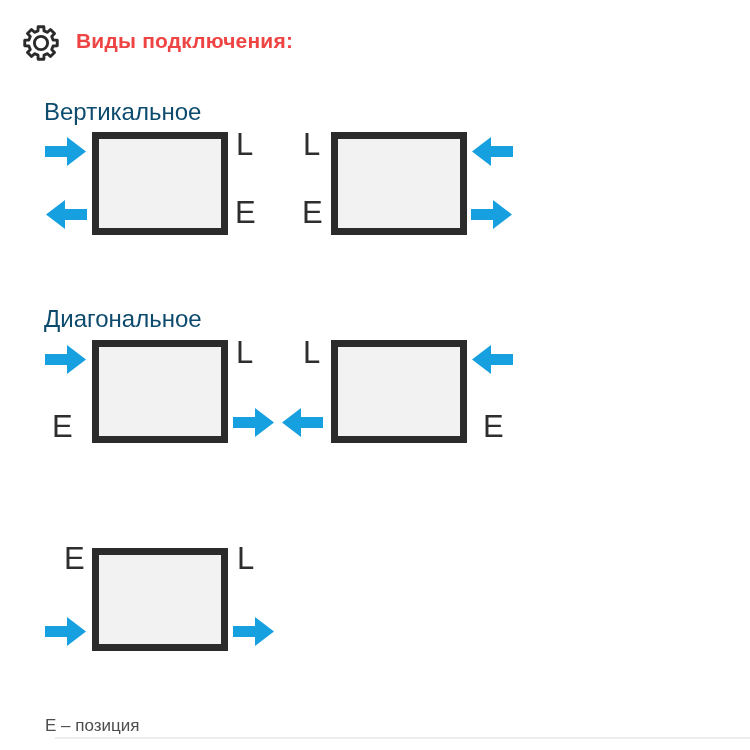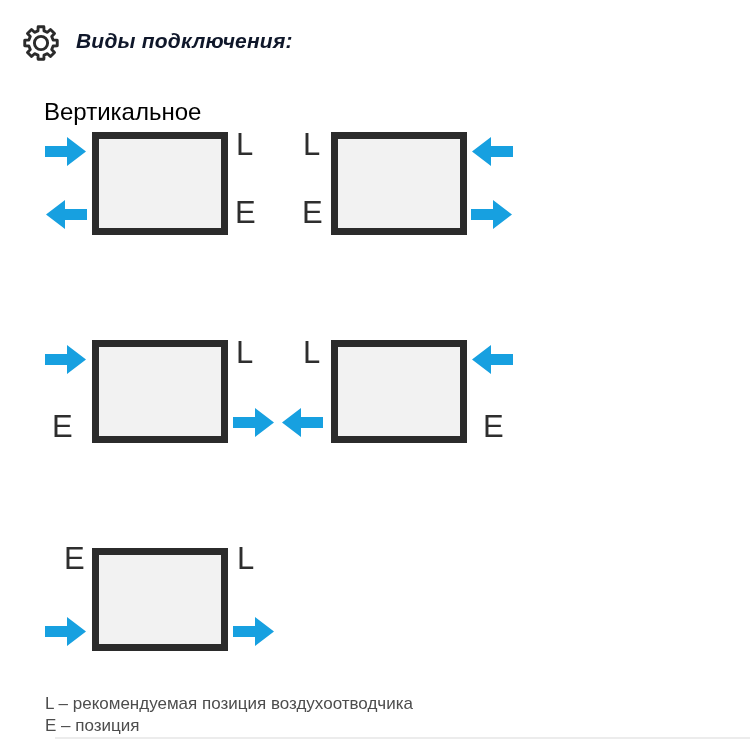--- a/index.html
+++ b/index.html
@@ -1,22 +1,22 @@
 <!DOCTYPE html>
 <html><head>
 <meta charset="utf-8">
 <style>
   html,body{margin:0;padding:0;background:#ffffff;}
   .frame{
     position:relative;width:750px;height:750px;background:#ffffff;overflow:hidden;
     font-family:"Liberation Sans","DejaVu Sans",sans-serif;
   }
   .abs{position:absolute;}
-  .page-title{font-size:21px;font-weight:bold;color:#0f172a;letter-spacing:.2px;font-style:italic;}
-  .sec-title{position:absolute;font-size:24px;color:#000000;}
+  .page-title{font-size:21px;font-weight:bold;color:#ef4444;letter-spacing:.2px;}
+  .sec-title{position:absolute;font-size:24px;color:#0c4a6e;}
   .rad{
     position:absolute;width:136px;height:103px;box-sizing:border-box;
     border:7px solid #2b2b2b;background:#f2f2f2;
   }
   .port{position:absolute;font-size:31px;line-height:31px;color:#2e2e2e;}
   .arrow{position:absolute;width:42px;height:31px;}
   .arrow svg{display:block;width:100%;height:100%;}
   .arrow.left svg{transform:scaleX(-1);}
   .legend-line{position:absolute;font-size:17px;line-height:20px;color:#4d4d4d;}
   .divider{position:absolute;left:55px;right:0;top:737px;height:2px;background:#ececec;}
@@ -59,20 +59,21 @@
     <svg viewBox="0 0 42 31">
         <polygon points="0,10 22,10 22,1 41,15.5 22,30 22,21 0,21" fill="#17a0e0"></polygon>
       </svg>
   </div>
   <div class="arrow" style="left:471px;top:199px;">
     <svg viewBox="0 0 42 31">
         <polygon points="0,10 22,10 22,1 41,15.5 22,30 22,21 0,21" fill="#17a0e0"></polygon>
       </svg>
   </div>
 
+  <div class="sec-title" style="left:44px;top:305px;">Диагональное</div>
 
   <div class="arrow" style="left:45px;top:344px;">
     <svg viewBox="0 0 42 31">
         <polygon points="0,10 22,10 22,1 41,15.5 22,30 22,21 0,21" fill="#17a0e0"></polygon>
       </svg>
   </div>
   <div class="port" style="left:52px;top:411px;">E</div>
   <div class="rad" style="left:92px;top:340px;"></div>
   <div class="port" style="left:236px;top:337px;">L</div>
   <div class="arrow" style="left:233px;top:407px;">
@@ -103,18 +104,17 @@
     <svg viewBox="0 0 42 31">
         <polygon points="0,10 22,10 22,1 41,15.5 22,30 22,21 0,21" fill="#17a0e0"></polygon>
       </svg>
   </div>
   <div class="arrow" style="left:233px;top:616px;">
     <svg viewBox="0 0 42 31">
         <polygon points="0,10 22,10 22,1 41,15.5 22,30 22,21 0,21" fill="#17a0e0"></polygon>
       </svg>
   </div>
 
-  <div class="legend-line" style="left:45px;top:694px;">L – рекомендуемая позиция воздухоотводчика</div>
   <div class="legend-line" style="left:45px;top:716px;">E – позиция</div>
 
   <div class="divider"></div>
 
 </div>
 
 </body></html>

